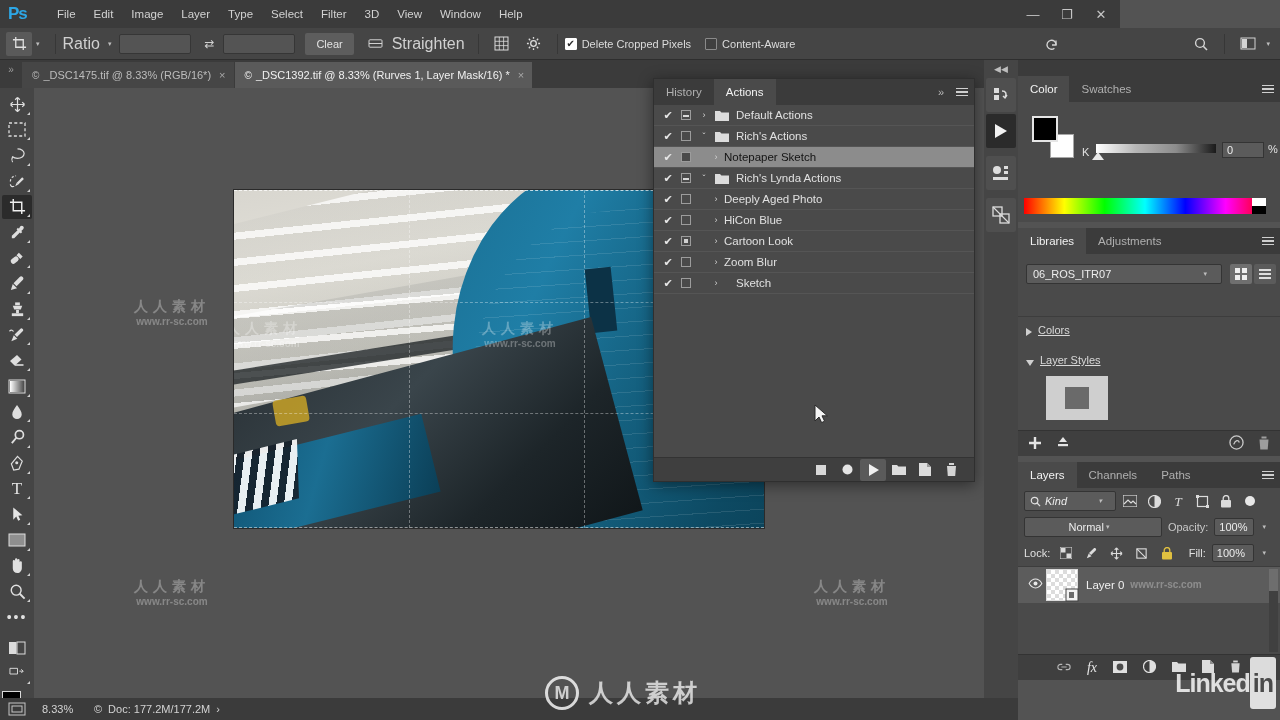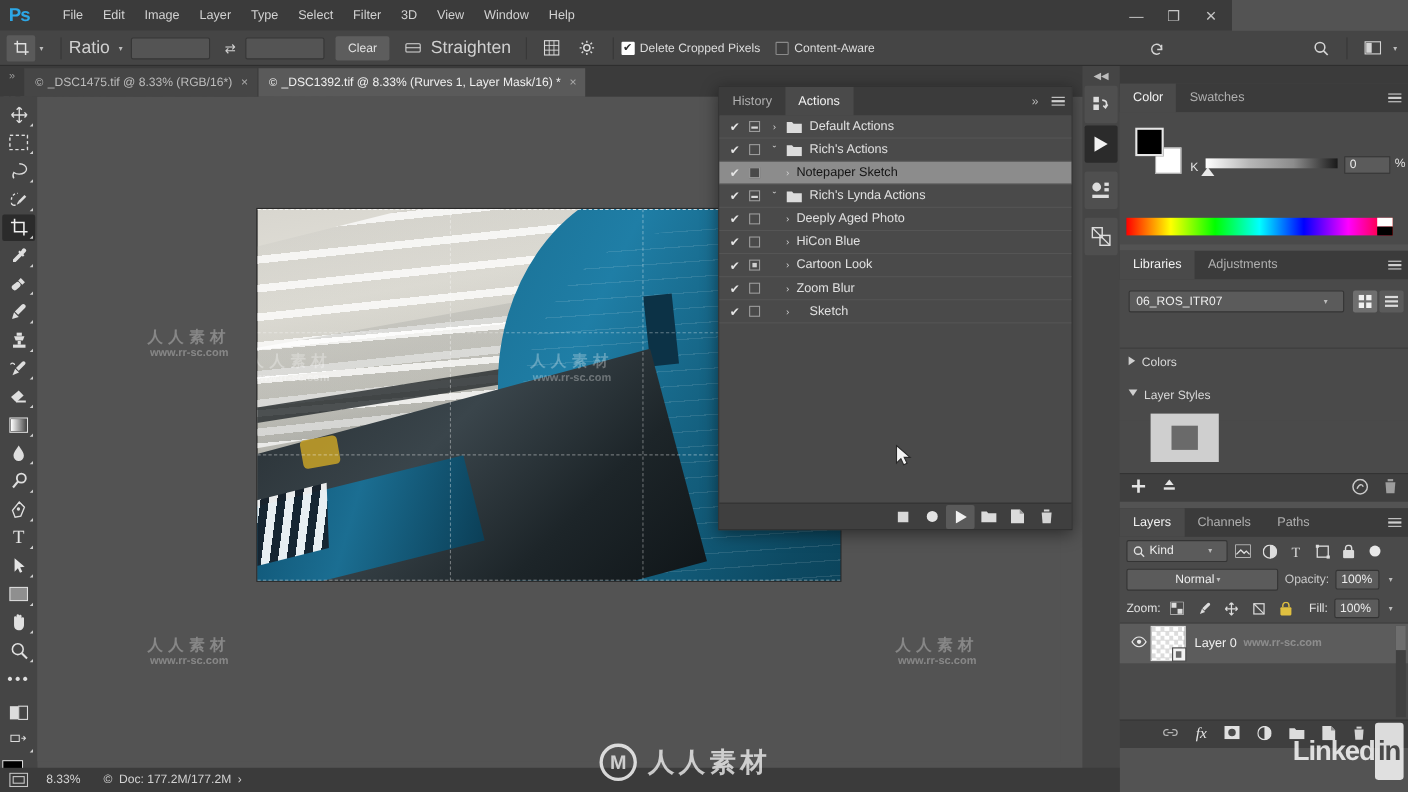--- a/index.html
+++ b/index.html
@@ -207,29 +207,29 @@
   .viewmode-btn { position:absolute; top:10px; width:22px;height:20px; background:#5b5b5b;
     display:flex;align-items:center;justify-content:center; border-radius:2px;}
   .viewmode-btn.grid { left:212px; background:#6f6f6f; }
   .viewmode-btn.list { left:236px; }
   .lib-search {
     position:absolute; left:8px; top:36px; right:8px; height:20px; display:flex; align-items:center;
     color:#8f8f8f; font-size:11px; border-bottom:1px solid #404040;
   }
   .lib-sep { position:absolute; left:0; right:0; top:62px; height:1px; background:#3d3d3d; }
   .lib-disclose {
-    position:absolute; left:8px; font-size:11px; color:#d8d8d8; display:flex; align-items:flex-start;
+    position:absolute; left:8px; font-size:11px; color:#d8d8d8; display:flex; align-items:flex-end;text-decoration:underline;
   }
   .tri-r { width:0;height:0;border-top:4px solid transparent;border-bottom:4px solid transparent;border-left:6px solid #cfcfcf; margin-right:6px;}
   .tri-d { width:0;height:0;border-left:4px solid transparent;border-right:4px solid transparent;border-top:6px solid #cfcfcf; margin-right:6px;}
   .lib-foot { height:26px; background:#3f3f3f; display:flex; align-items:center; padding: 0 10px;
               border-top:1px solid #333; justify-content:space-between;}
 
   .layers-body { background:#4a4a4a; }
-  .filter-row { height:26px; display:flex; align-items:center; padding: 4px 6px; gap:4px;}
+  .filter-row { height:26px; display:flex; align-items:center; padding: 4px 6px; gap:4px;font-style:italic;}
   .kind-select { width:92px;height:20px;background:#5b5b5b;border:1px solid #343434;border-radius:2px;
     display:flex;align-items:center;justify-content:space-between;padding:0 5px;font-size:11px;color:#ececec;}
   .filt-ic { width:20px;height:20px;display:flex;align-items:center;justify-content:center;color:#dcdcdc;}
   .blend-row { height:26px; display:flex; align-items:center; padding: 0 6px; gap:6px;}
   .blend-select { width:152px;height:20px;background:#5b5b5b;border:1px solid #343434;border-radius:2px;
     display:flex;align-items:center;justify-content:center;padding:0 5px;font-size:11px;color:#ececec;}
   .numfield { width:44px;height:18px;background:#5b5b5b;border:1px solid #343434;border-radius:2px;
     font-size:11px;color:#ececec;display:flex;align-items:center;padding-left:4px;}
   .lock-row { height:26px; display:flex; align-items:center; padding: 0 6px; gap:6px; font-size:11px; color:#e0e0e0;}
   .layer-list { height:88px; background:#4a4a4a; position:relative; border-top:1px solid #3d3d3d;}
@@ -990,21 +990,21 @@
         <div class="blend-row">
           <div class="blend-select">
             <span>Normal</span>
             <span class="caret">▾</span>
           </div>
           <span>Opacity:</span>
           <div class="numfield">100%</div>
           <span class="caret">▾</span>
         </div>
         <div class="lock-row">
-          <span>Zoom:</span>
+          <span>Lock:</span>
           <span class="filt-ic">
             <svg width="12" height="12" viewBox="0 0 12 12">
                 <rect x="0" y="0" width="12" height="12" stroke="#dcdcdc" fill="none" stroke-width="1"></rect>
                 <rect x="1" y="1" width="4.5" height="4.5" fill="#dcdcdc"></rect>
                 <rect x="6.5" y="6.5" width="4.5" height="4.5" fill="#dcdcdc"></rect>
               </svg>
             </span>
           <span class="filt-ic">
             <svg width="13" height="13" viewBox="0 0 14 14">
                 <path d="M11.5 1.5c.7.7.7 1.5 0 2.2l-5 5-2.2-2.2 5-5c.7-.7 1.5-.7 2.2 0z" fill="#dcdcdc"></path>

